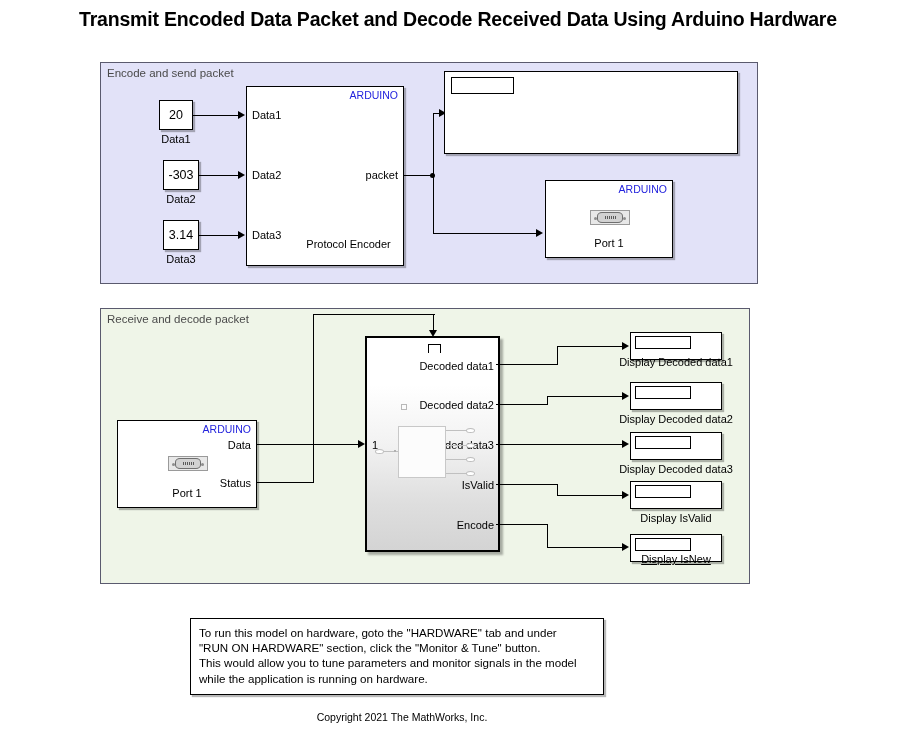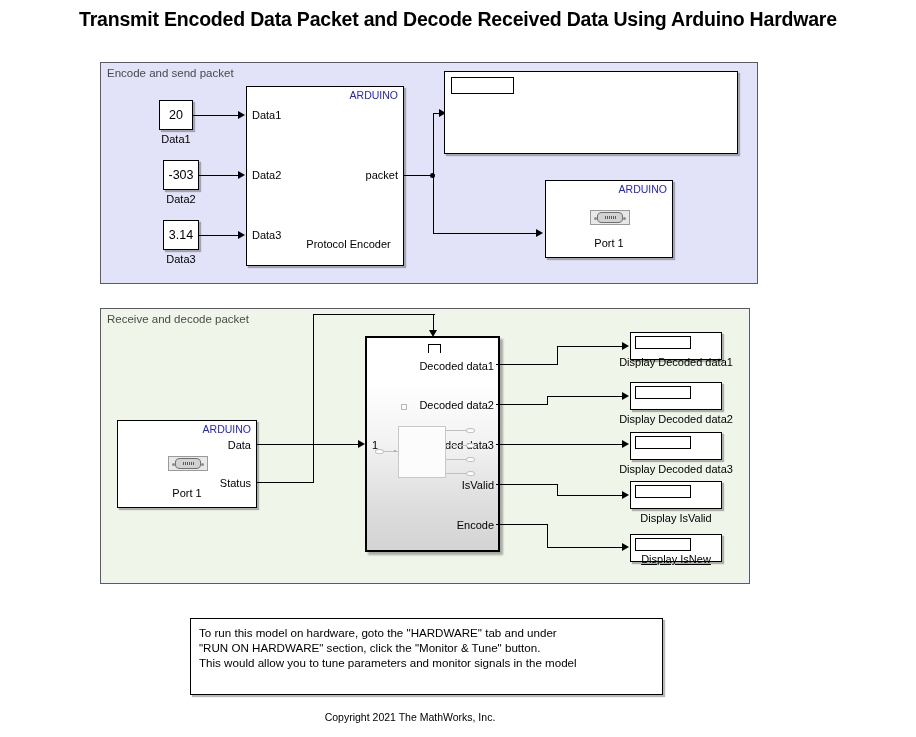--- a/index.html
+++ b/index.html
@@ -197,31 +197,31 @@
   .db9-pin { width: 1px; height: 3px; background: #5a5a5a; }
   .db9-screw {
     width: 3px; height: 3px; border-radius: 50%;
     background: #8d8d8d;
     position: absolute;
   }
 
   
   #note-box {
     left: 190px; top: 618px;
-    width: 473px; height: 77px;
+    width: 414px; height: 77px;
     background: #ffffff;
     border: 1px solid #000;
     box-sizing: border-box;
     box-shadow: 2px 2px 1px rgba(0,0,0,0.28);
     padding: 6px 8px 0 8px;
     font-size: 11.6px;
     line-height: 15.2px;
   }
   #copyright {
-    left: 8px; top: 711px;
+    left: 0; top: 711px;
     width: 804px;
     text-align: center;
     font-size: 10.5px;
     color: #000;
   }
 </style>
 </head>
 <body>
 
 <div id="canvas">
@@ -401,17 +401,18 @@
 
   <div class="abs blk" style="left:630px;top:534px;width:92px;height:28px;">
     <div class="disp-inner" style="left:4px;top:3px;width:56px;height:13px;"></div>
   </div>
   <div class="abs blk-label" style="left:605px;top:553px;width:142px;text-decoration:underline;">Display IsNew</div>
 
   <div class="abs" id="note-box">
     <div>To run this model on hardware, goto the "HARDWARE" tab and under</div>
     <div>"RUN ON HARDWARE" section, click the "Monitor &amp; Tune" button.</div>
     <div>This would allow you to tune parameters and monitor signals in the model</div>
+    <div>while the application is running on hardware.</div>
   </div>
 
   <div class="abs" id="copyright">Copyright 2021 The MathWorks, Inc.</div>
 
 </div>
 
 </body></html>

